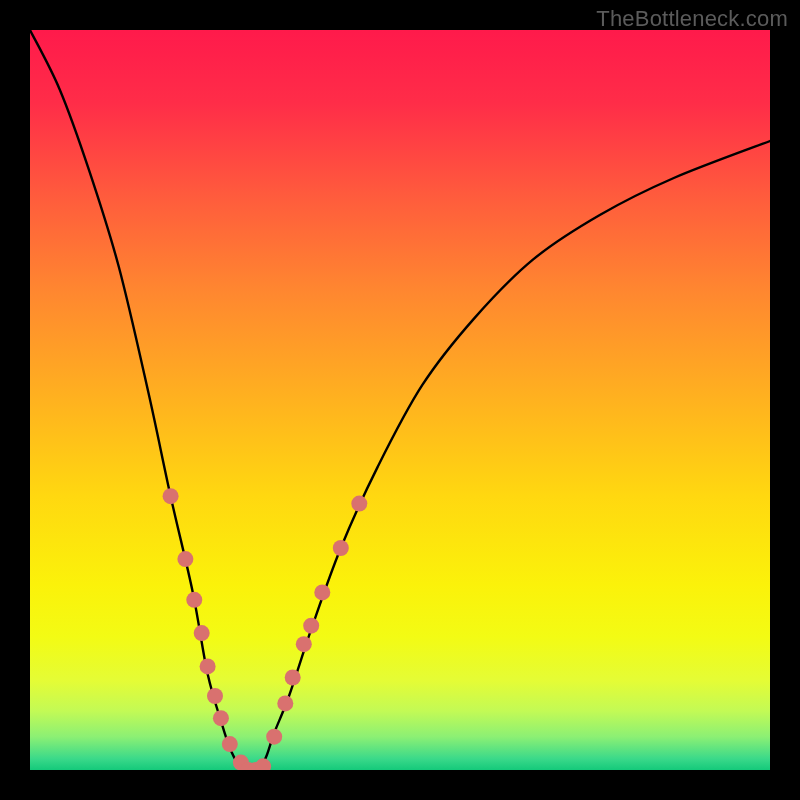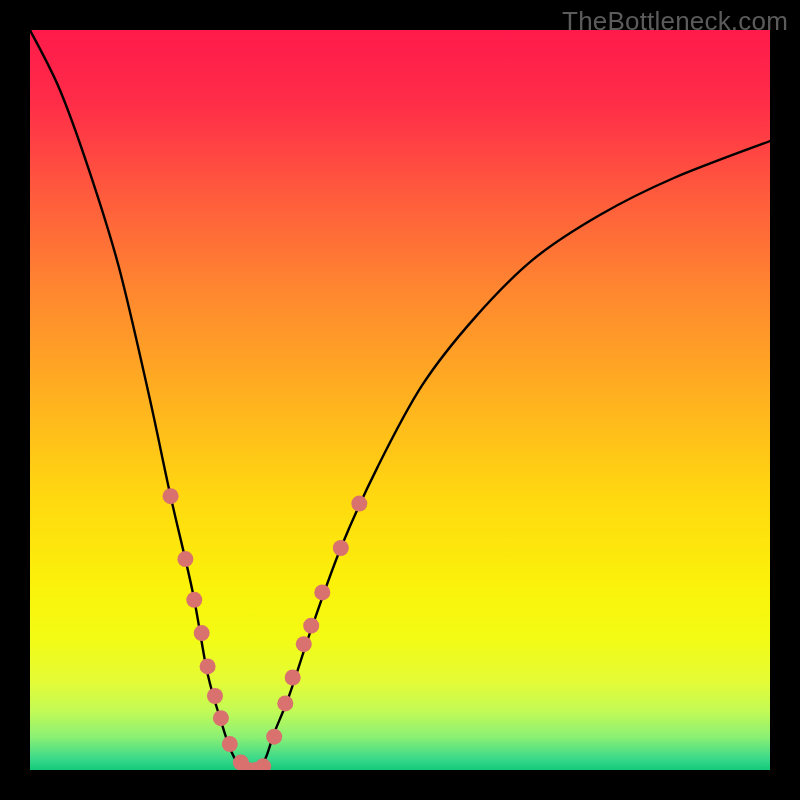--- a/index.html
+++ b/index.html
@@ -21,21 +21,21 @@
   }
   .plot-bg {
     position: absolute;
     left: 0; top: 0; right: 0; bottom: 0;
   }
   .watermark {
     position: absolute;
     top: 6px;
     right: 12px;
     color: #5b5b5b;
-    font-size: 26px;
+    font-size: 22px;
     font-weight: 500;
     letter-spacing: 0.2px;
     font-family: Arial, Helvetica, sans-serif;
   }
   svg.curve {
     position: absolute;
     left: 0; top: 0;
   }
 </style>
 </head>

